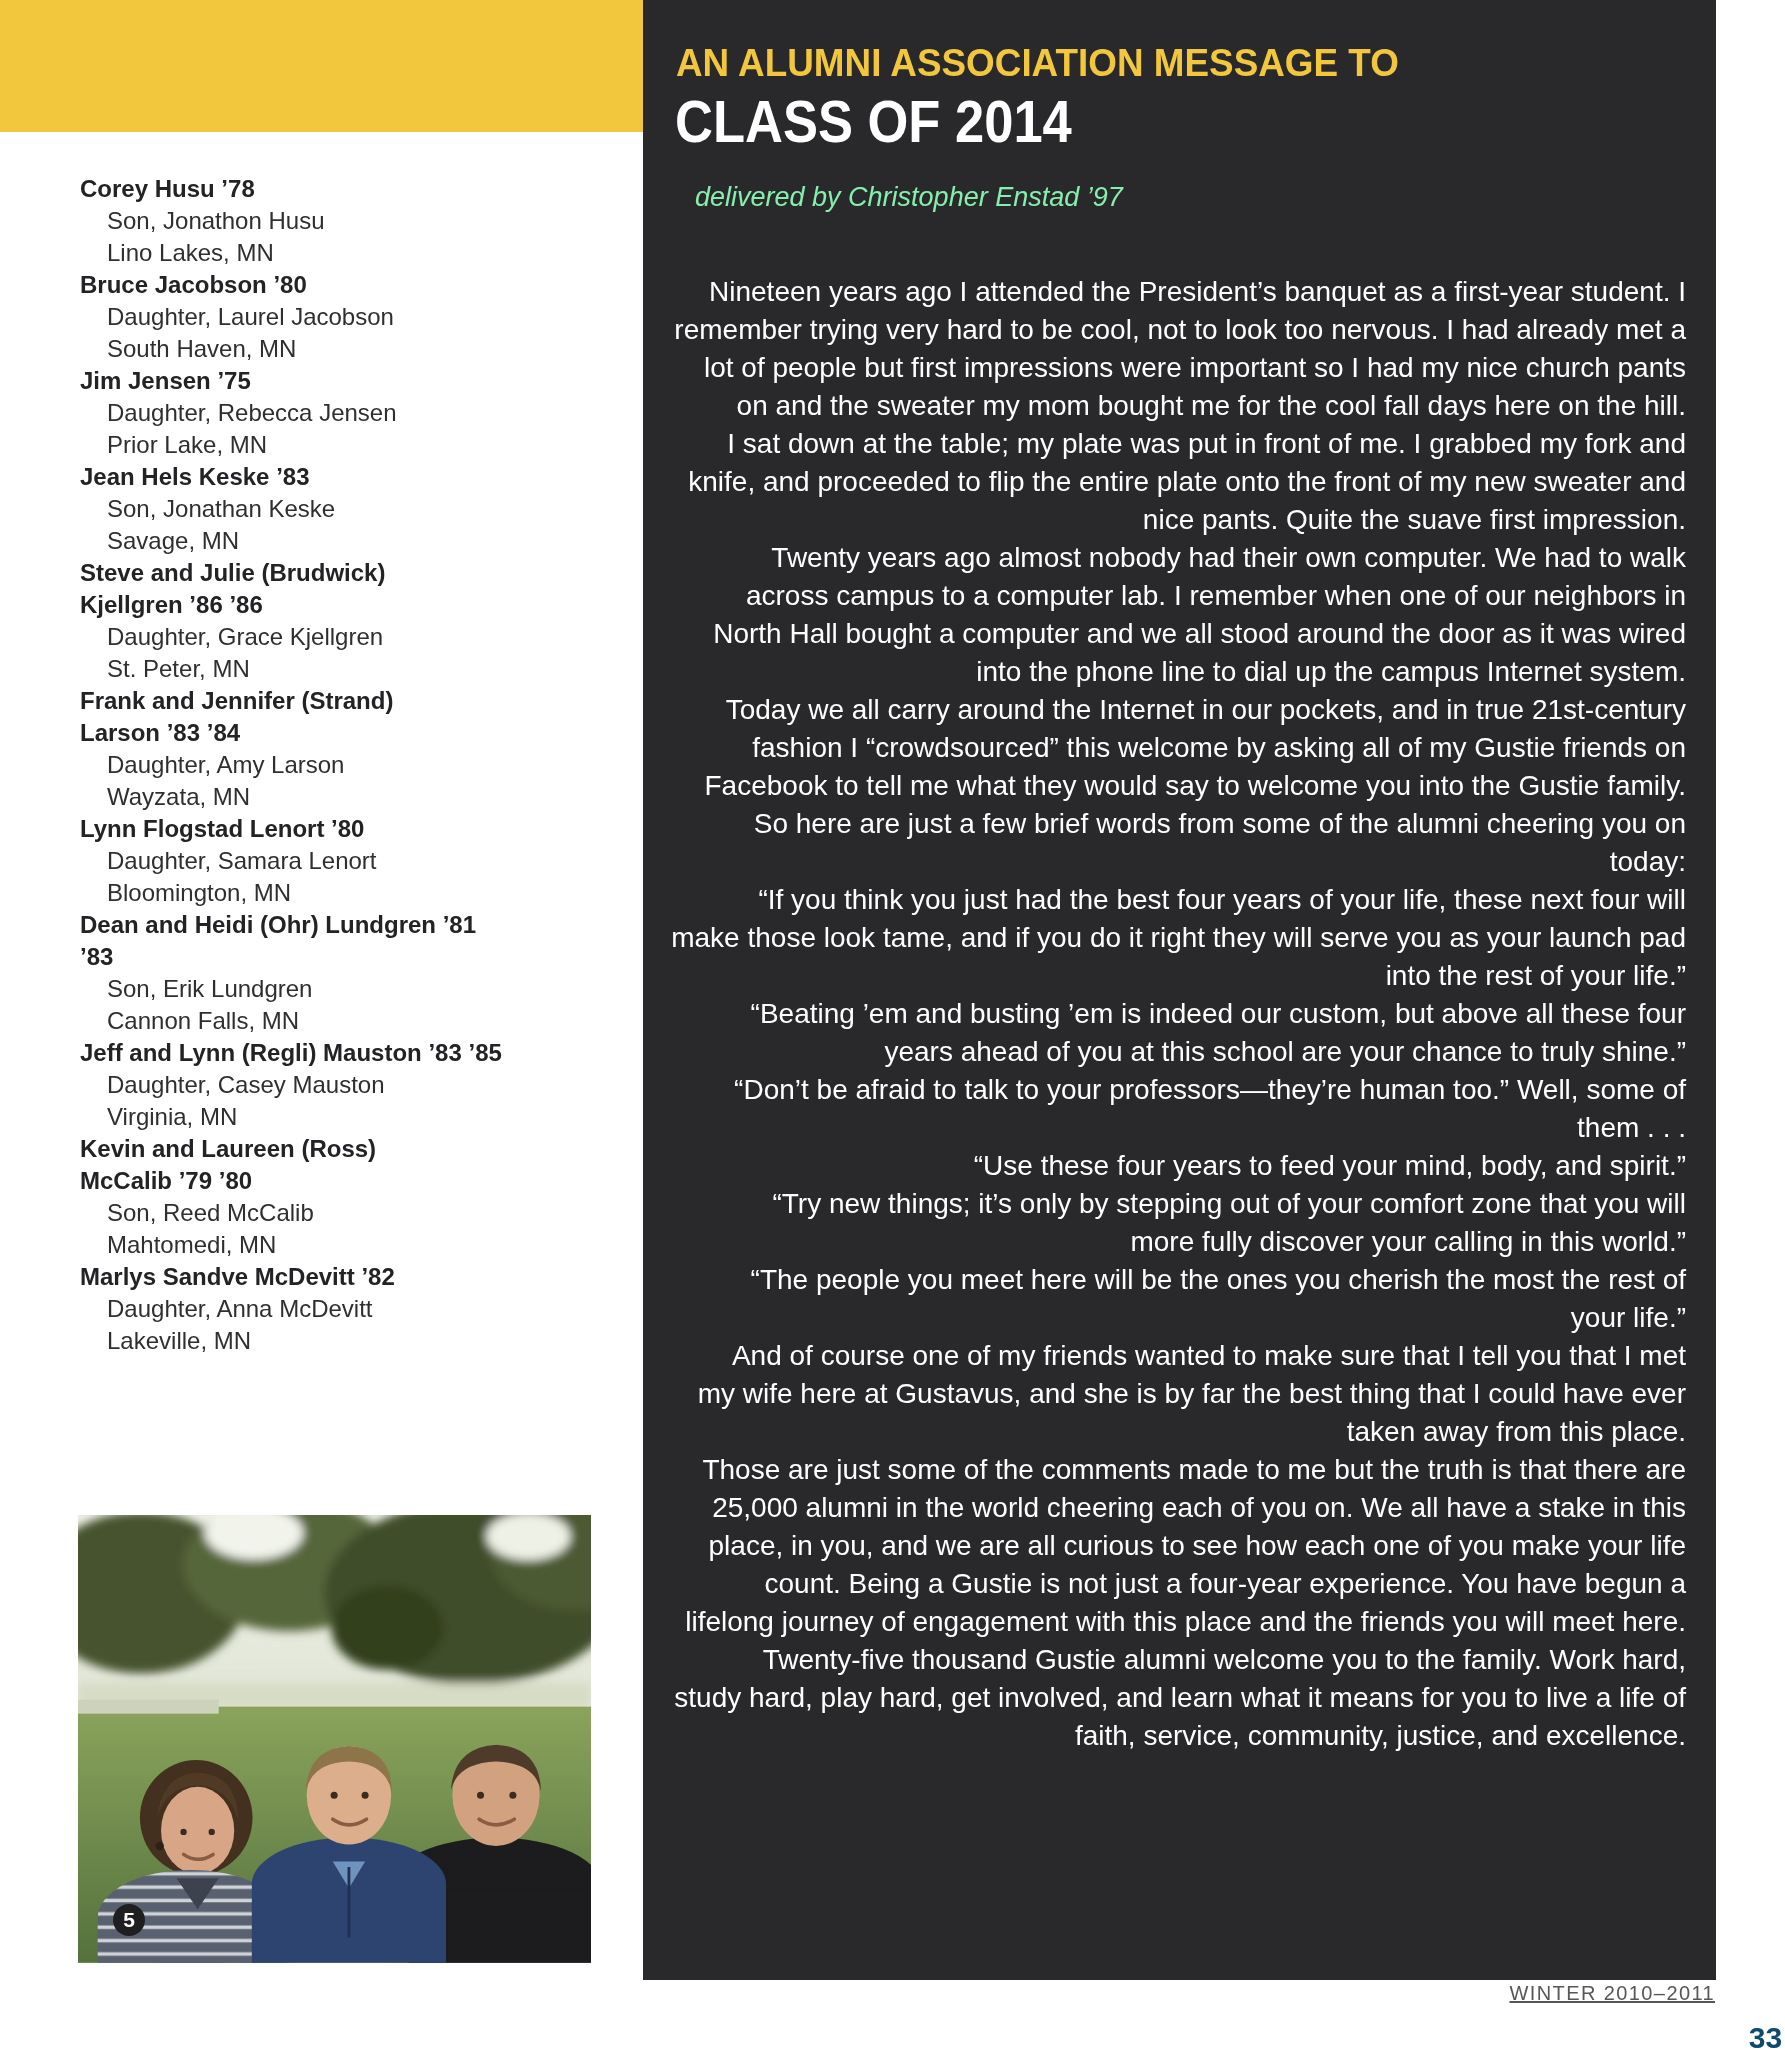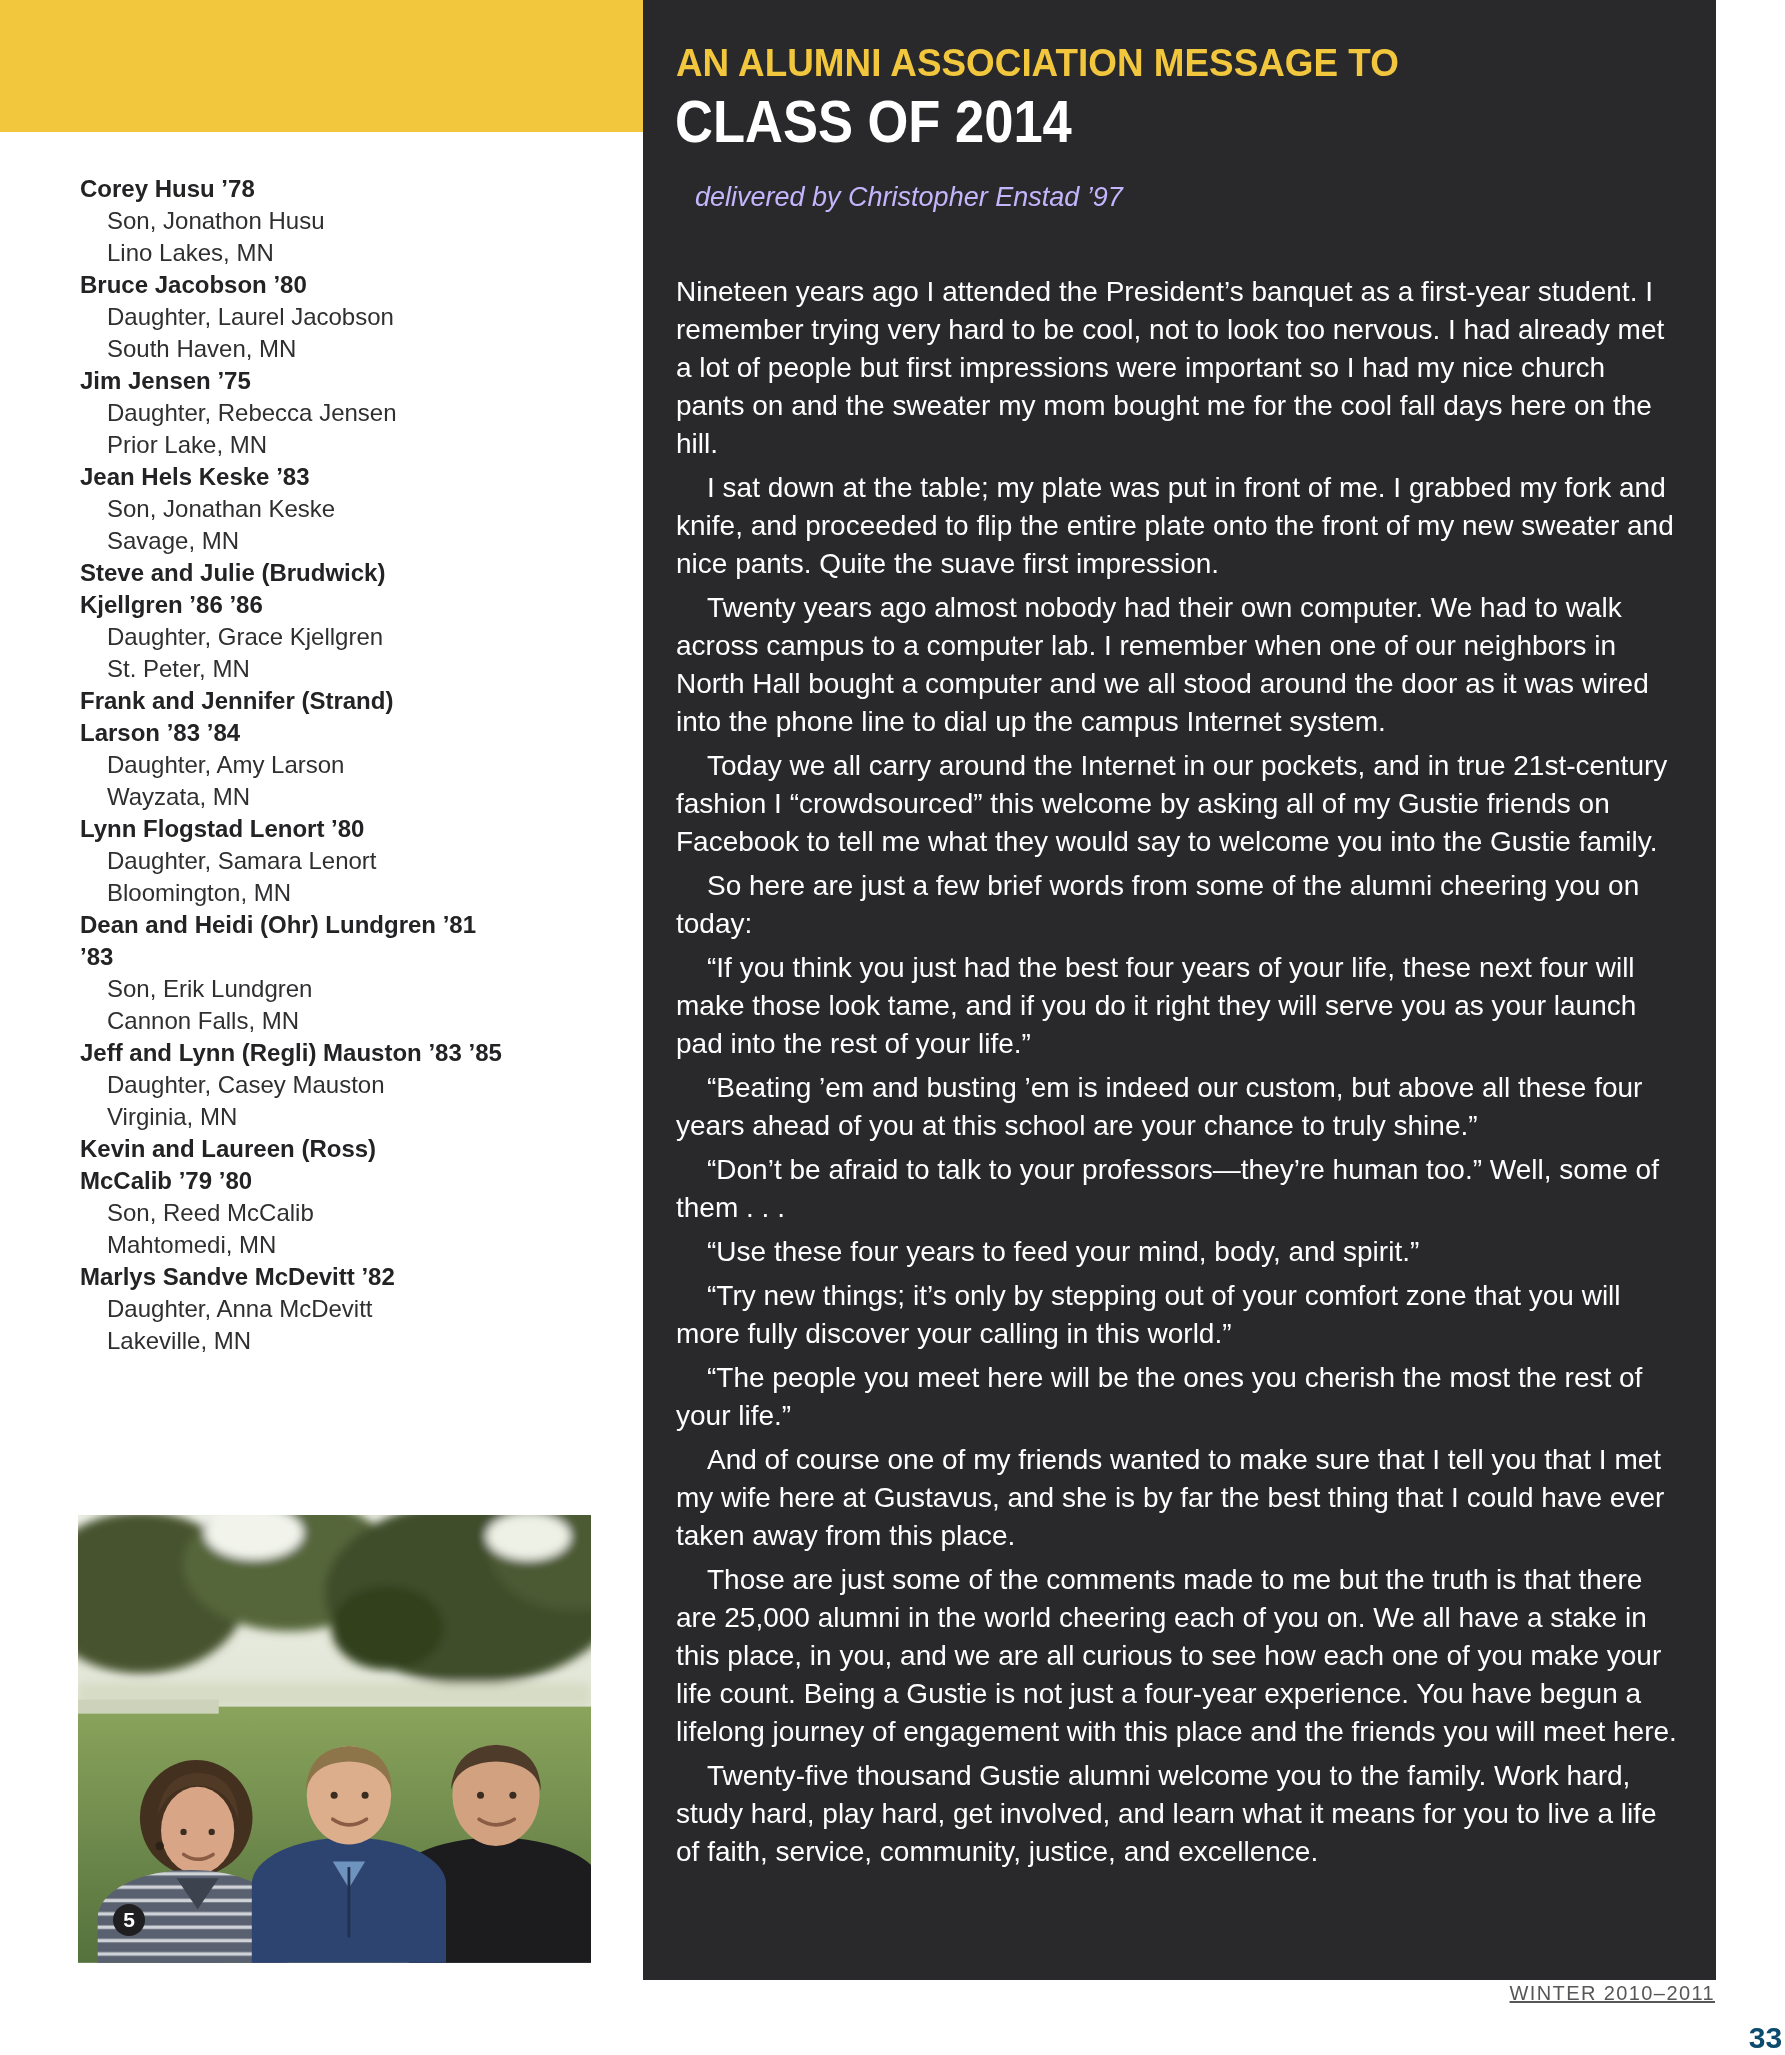--- a/index.html
+++ b/index.html
@@ -18,28 +18,28 @@
     font-size:38px; line-height:42px; font-weight:bold;
     letter-spacing:0px; white-space:nowrap;
   }
   .eyebrow span { display:inline-block; transform:scaleX(.97); transform-origin:0 50%; }
   .headline {
     margin:2.8px 28px 0 32px; color:#ffffff;
     font-size:60px; line-height:70px; font-weight:bold; white-space:nowrap;
   }
   .headline span { display:inline-block; transform:scaleX(.875); transform-origin:0 50%; }
   .byline {
-    margin:25px 28px 0 52px; color:#c4b5fd;
+    margin:25px 28px 0 52px; color:#86efac;
     font-style:italic; font-size:27px; line-height:30px;
   }
   .article-body {
     margin:61px 30px 0 27px; color:#ffffff;
     font-size:28px; line-height:38px; text-align:left;
   }
-  .article-body p { margin:6px; }
+  .article-body p { margin:0;text-align:right; }
   .article-body p + p { text-indent:31px; }
   .parents-list {
     position:absolute; left:80px; top:173px; width:493px;
     font-size:24px; line-height:32px; color:#2f2f31;
   }
   .parents-list .pname { font-weight:bold; color:#232325; white-space:nowrap; }
   .parents-list .pline { padding-left:27px; white-space:nowrap; }
   .family-photo {
     position:absolute; left:78px; top:1515px; width:513px; height:448px;
     overflow:hidden; background:#cfd6c0;

